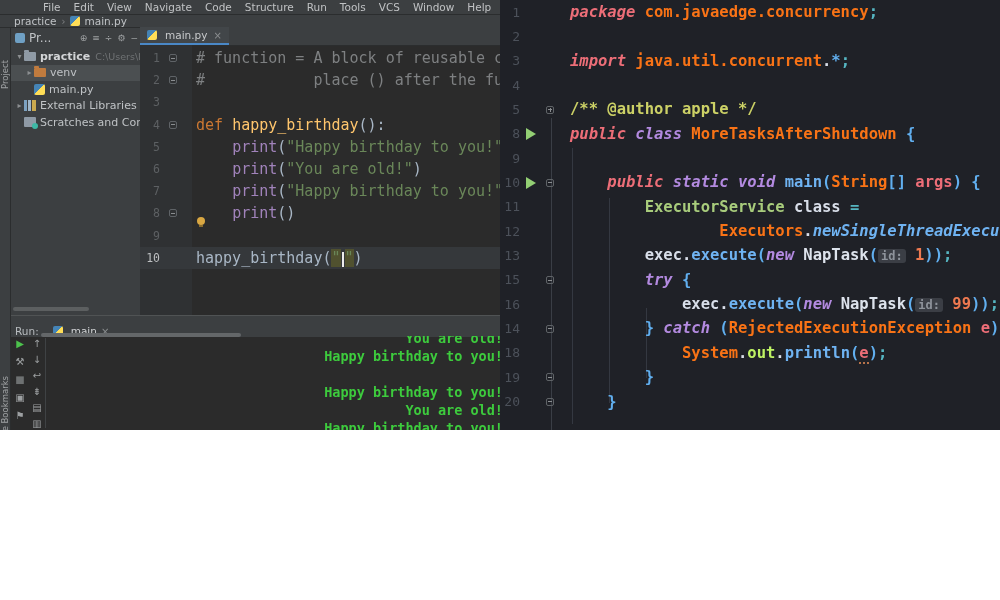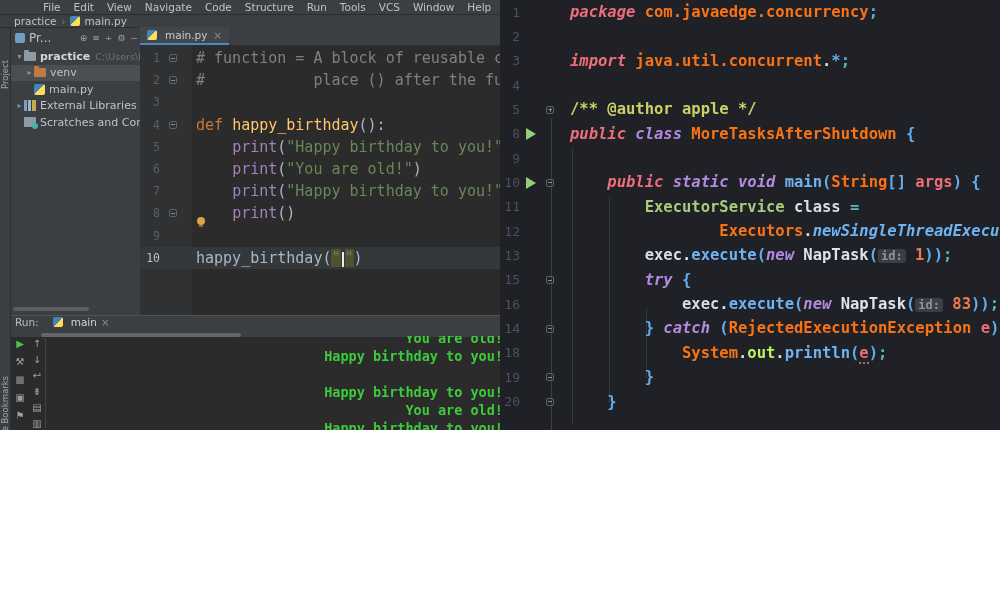--- a/index.html
+++ b/index.html
@@ -66,21 +66,21 @@
   .fm.plus::before{content:"";position:absolute;top:1px;bottom:1px;left:2.6px;border-left:1px solid #8a8d90;}
   .p-code{margin:0 0 0 10px;font:15px/22.2px "DejaVu Sans Mono","Liberation Mono",monospace;white-space:pre;}
   .p-cm{color:#7e8082}.p-kw{color:#cc7832}.p-fn{color:#ffc66d}.p-bi{color:#a183bb}
   .p-st{color:#6a8759}.p-pl{color:#a9b7c6}
   .p-sel{background:#50512f;color:#6a8759}
   .p-caret{display:inline-block;width:2px;height:15px;background:#ededed;vertical-align:text-bottom;margin:0 1px;}
   .bulb{position:absolute;left:57px;top:189px;width:8px;height:8px;border-radius:50%;background:#d9a742;}
   .bulb::after{content:"";position:absolute;left:2px;top:8px;width:4px;height:2px;background:#8a6d2f;}
   
   .runpanel{position:absolute;left:11px;top:315px;width:489px;height:115px;background:#2b2b2b;}
-  .run-head{position:absolute;left:0;top:0;width:489px;height:21px;background:#3c3f41;border-top:1px solid #505354;display:flex;align-items:flex-start;}
+  .run-head{position:absolute;left:0;top:0;width:489px;height:21px;background:#3c3f41;border-top:1px solid #505354;display:flex;align-items:flex-end;}
   .run-label{font-size:10.5px;color:#b8bcbf;margin-left:4px;}
   .run-tab{display:flex;align-items:center;gap:4px;margin-left:14px;font-size:10.5px;color:#d0d2d4;}
   .run-tab .x{color:#8a8d8f;font-size:10px;}
   .run-scroll{position:absolute;left:30px;top:18px;width:200px;height:4px;border-radius:2px;background:#646769;z-index:3;}
   .run-body{position:absolute;left:0;top:21px;width:489px;height:94px;overflow:hidden;}
   .rtools{position:absolute;top:2px;width:14px;display:flex;flex-direction:column;align-items:center;}
   .rtools.c1{left:2px;gap:7px;}
   .rtools.c2{left:19px;gap:5px;}
   .rtools span{font-size:10px;color:#9da0a2;line-height:11px;}
   .rtools span.green{color:#4cc24c;}
@@ -384,21 +384,21 @@
         <span class="j-play"></span>
         <span class="j-fold">
           <span class="fm"></span>
         </span>
         <pre class="j-code"><span class="j-pl">        </span><span class="j-mod">try </span><span class="j-br">{</span></pre>
       </div>
       <div class="j-row">
         <span class="j-num">16</span>
         <span class="j-play"></span>
         <span class="j-fold"></span>
-        <pre class="j-code"><span class="j-pl">            exec.</span><span class="j-fn">execute</span><span class="j-br">(</span><span class="j-mod">new </span><span class="j-cr">NapTask</span><span class="j-br">(</span><span class="j-hint">id:</span><span class="j-num2"> 83</span><span class="j-br">))</span><span class="j-pn">;</span></pre>
+        <pre class="j-code"><span class="j-pl">            exec.</span><span class="j-fn">execute</span><span class="j-br">(</span><span class="j-mod">new </span><span class="j-cr">NapTask</span><span class="j-br">(</span><span class="j-hint">id:</span><span class="j-num2"> 99</span><span class="j-br">))</span><span class="j-pn">;</span></pre>
       </div>
       <div class="j-row">
         <span class="j-num">14</span>
         <span class="j-play"></span>
         <span class="j-fold">
           <span class="fm"></span>
         </span>
         <pre class="j-code"><span class="j-pl">        </span><span class="j-br">} </span><span class="j-mod">catch </span><span class="j-br">(</span><span class="j-cls">RejectedExecutionException </span><span class="j-arg">e</span><span class="j-br">) {</span></pre>
       </div>
       <div class="j-row">

